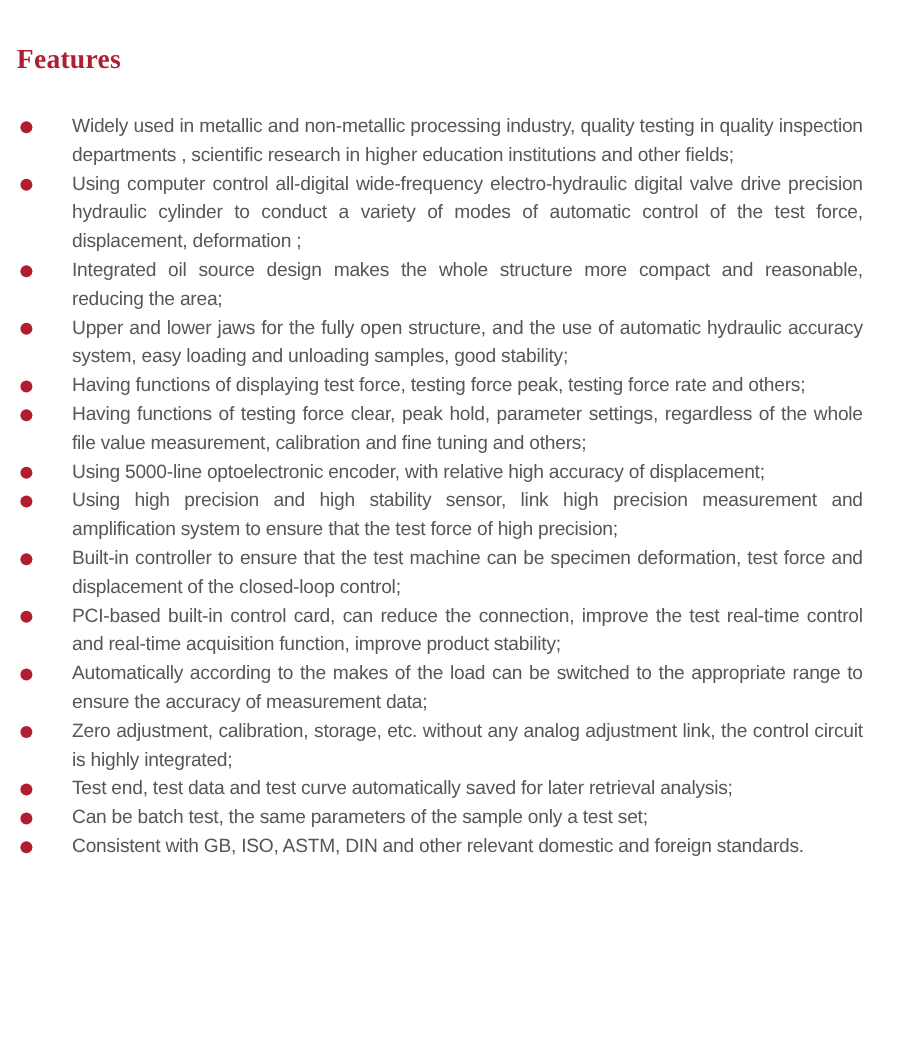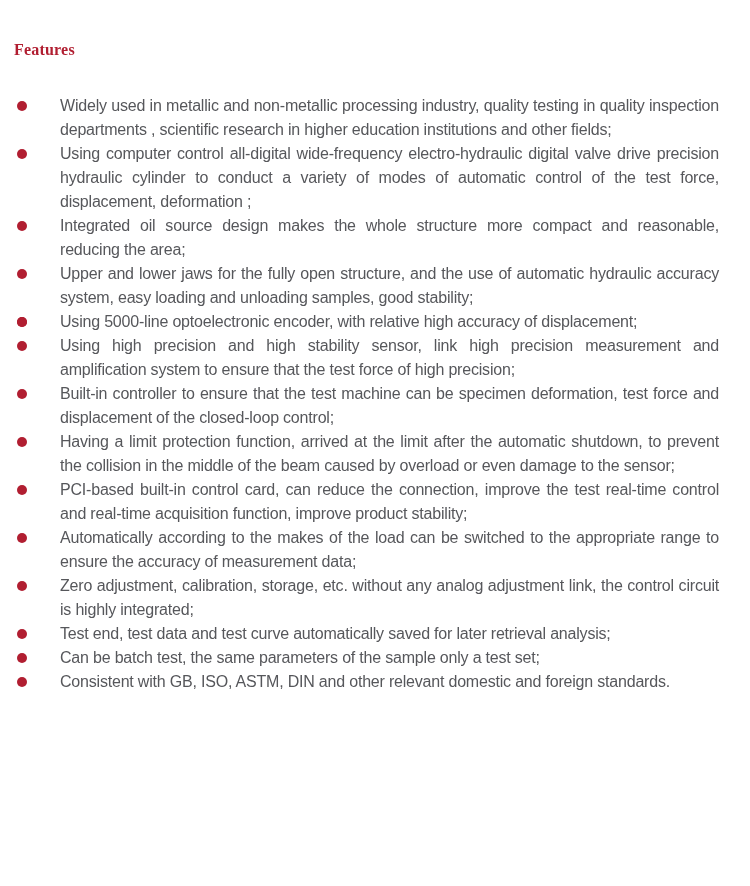--- a/index.html
+++ b/index.html
@@ -17,21 +17,21 @@
     box-sizing: border-box;
     width: 750px;
     height: 886px;
     padding-top: 36px;
     background: #ffffff;
   }
   .heading {
     margin: 0 0 0 14px;
     font-family: "Liberation Serif", serif;
     font-weight: bold;
-    font-size: 16px;
+    font-size: 23px;
     line-height: 28px;
     color: #b11e31;
     letter-spacing: 0.2px;
   }
   .feature-list {
     list-style: none;
     margin: 30px 0 0 0;
     padding: 0;
   }
   .feature-item {
@@ -79,44 +79,45 @@
   <li class="feature-item">
     <span class="bullet"></span>
     <span class="item-text">Integrated oil source design makes the whole structure more compact and reasonable, reducing the area;</span>
   </li>
 
   <li class="feature-item">
     <span class="bullet"></span>
     <span class="item-text">Upper and lower jaws for the fully open structure, and the use of automatic hydraulic accuracy system, easy loading and unloading samples, good stability;</span>
   </li>
 
+  <li class="feature-item">
+    <span class="bullet"></span>
+    <span class="item-text">Having functions of displaying test force, testing force peak, testing force rate and others;</span>
+  </li>
 
   <li class="feature-item">
     <span class="bullet"></span>
+    <span class="item-text">Having functions of testing force clear, peak hold, parameter settings, regardless of the whole file value measurement, calibration and fine tuning and others;</span>
   </li>
 
   <li class="feature-item">
     <span class="bullet"></span>
     <span class="item-text">Using 5000-line optoelectronic encoder, with relative high accuracy of displacement;</span>
   </li>
 
   <li class="feature-item">
     <span class="bullet"></span>
     <span class="item-text">Using high precision and high stability sensor, link high precision measurement and amplification system to ensure that the test force of high precision;</span>
   </li>
 
   <li class="feature-item">
     <span class="bullet"></span>
     <span class="item-text">Built-in controller to ensure that the test machine can be specimen deformation, test force and displacement of the closed-loop control;</span>
   </li>
 
-  <li class="feature-item">
-    <span class="bullet"></span>
-    <span class="item-text">Having a limit protection function, arrived at the limit after the automatic shutdown, to prevent the collision in the middle of the beam caused by overload or even damage to the sensor;</span>
-  </li>
 
 
   <li class="feature-item">
     <span class="bullet"></span>
     <span class="item-text">PCI-based built-in control card, can reduce the connection, improve the test real-time control and real-time acquisition function, improve product stability;</span>
   </li>
 
 
   <li class="feature-item">
     <span class="bullet"></span>

